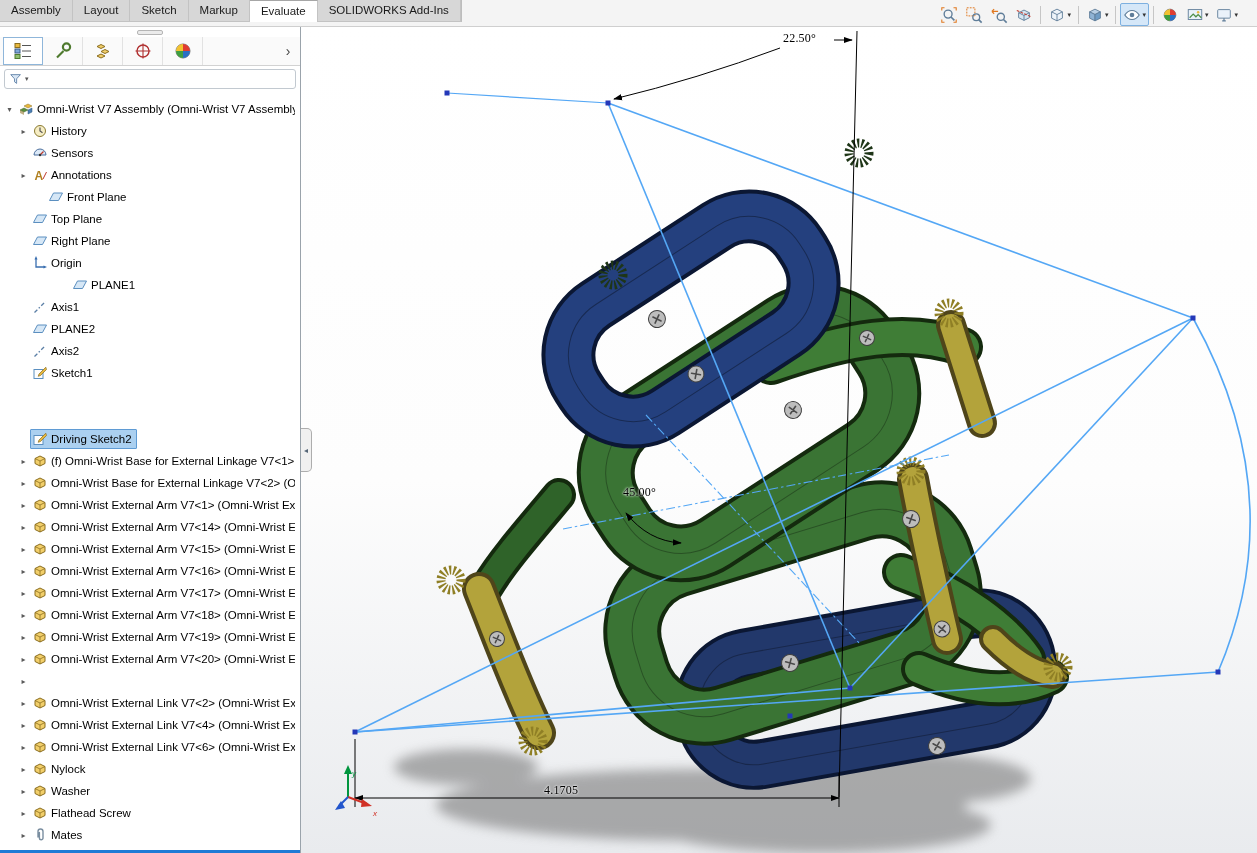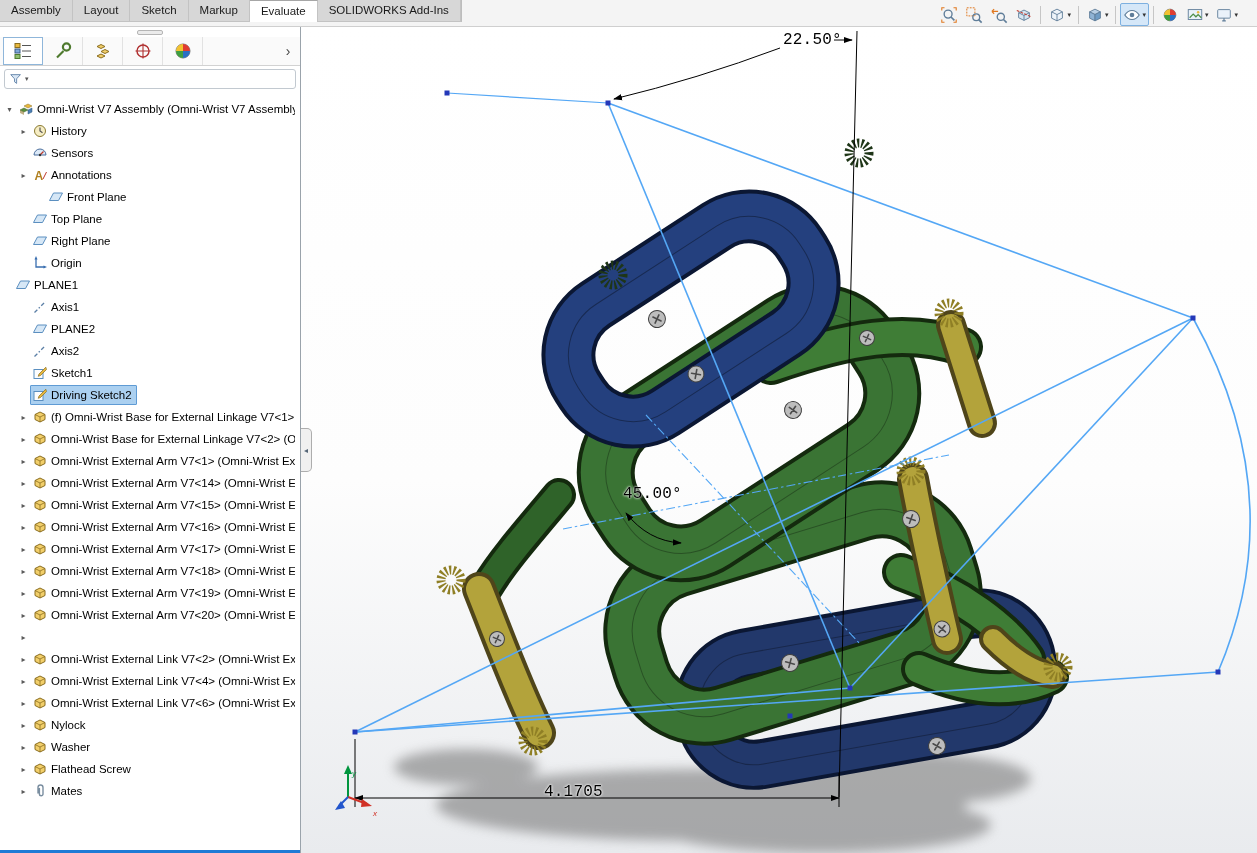--- a/index.html
+++ b/index.html
@@ -43,21 +43,21 @@
   .t-icon svg{width:16px;height:16px;display:block}
   .t-label{overflow:hidden}
   .panel-accent{height:3px;background:#1f7bd6}
 
   
   .collapse-handle{position:absolute;left:301px;top:428px;width:11px;height:44px;background:#f0f0f0;border:1px solid #adadad;border-left:none;border-radius:0 5px 5px 0;display:flex;align-items:center;justify-content:center;color:#567;font-size:8px;z-index:25;font-family:"DejaVu Sans",sans-serif}
 
   
   .viewport{position:absolute;top:27px;left:301px;right:0;bottom:0;background:linear-gradient(180deg,#ffffff 0%,#fdfdfd 55%,#e9ebee 100%)}
   .scene{position:absolute;left:0;top:0;width:100%;height:100%;display:block}
-  .dim-label{position:absolute;font-size:16px;color:#000;font-family:Liberation Mono, monospace;letter-spacing:.2px;text-shadow:0 0 2px #fff,0 0 3px #fff;z-index:5}
+  .dim-label{position:absolute;font-size:12px;color:#000;font-family:Liberation Serif, serif;letter-spacing:.2px;text-shadow:0 0 2px #fff,0 0 3px #fff;z-index:5}
 </style>
 </head>
 <body>
 
 <div class="top-bar">
   <div class="cmd-tabs">
       <div class="cmd-tab">Assembly</div>
       <div class="cmd-tab">Layout</div>
       <div class="cmd-tab">Sketch</div>
       <div class="cmd-tab">Markup</div>
@@ -292,21 +292,21 @@
           <span class="t-icon">
             <svg viewBox="0 0 16 16">
               <path d="M4 3v9h9" fill="none" stroke="#3a6fb0" stroke-width="1.3"></path>
               <path d="M4 1L2.5 4.5h3z" fill="#3a6fb0"></path>
               <path d="M15 12l-3.5-1.5v3z" fill="#3a6fb0"></path>
             </svg>
           </span>
           <span class="t-label">Origin</span>
         </span>
       </div>
-      <div class="tree-row" style="padding-left: 0;">
+      <div class="tree-row" style="padding-left: 17px; margin-left: 40px;">
         <span class="tw"></span>
         <span class="selbox">
           <span class="t-icon">
             <svg viewBox="0 0 16 16">
               <path d="M1.5 11.5L5.5 4h9L10.5 11.5z" fill="#cfe3f5" fill-opacity=".85" stroke="#5b8fc0"></path>
             </svg>
           </span>
           <span class="t-label">PLANE1</span>
         </span>
       </div>
@@ -348,21 +348,21 @@
         <span class="selbox">
           <span class="t-icon">
             <svg viewBox="0 0 16 16">
               <rect x="2" y="4.5" width="9" height="9" fill="#fdfdfd" stroke="#5b8fc0"></rect>
               <path d="M13.8 2.2L7 9l-.8 2.3L8.5 10.5l6-6z" fill="#e8b93e" stroke="#8a6d1f" stroke-width=".7"></path>
             </svg>
           </span>
           <span class="t-label">Sketch1</span>
         </span>
       </div>
-      <div class="tree-row selected" style="padding-left: 17px;">
+      <div class="tree-row selected" style="padding-left: 17px; margin-top: 44px;">
         <span class="tw"></span>
         <span class="selbox">
           <span class="t-icon">
             <svg viewBox="0 0 16 16">
               <rect x="2" y="4.5" width="9" height="9" fill="#fdfdfd" stroke="#5b8fc0"></rect>
               <path d="M13.8 2.2L7 9l-.8 2.3L8.5 10.5l6-6z" fill="#e8b93e" stroke="#8a6d1f" stroke-width=".7"></path>
             </svg>
           </span>
           <span class="t-label">Driving Sketch2</span>
         </span>

